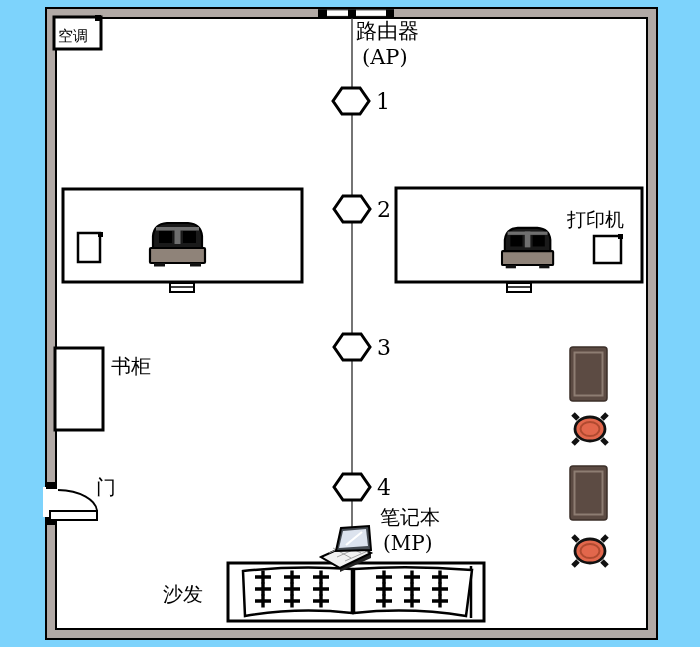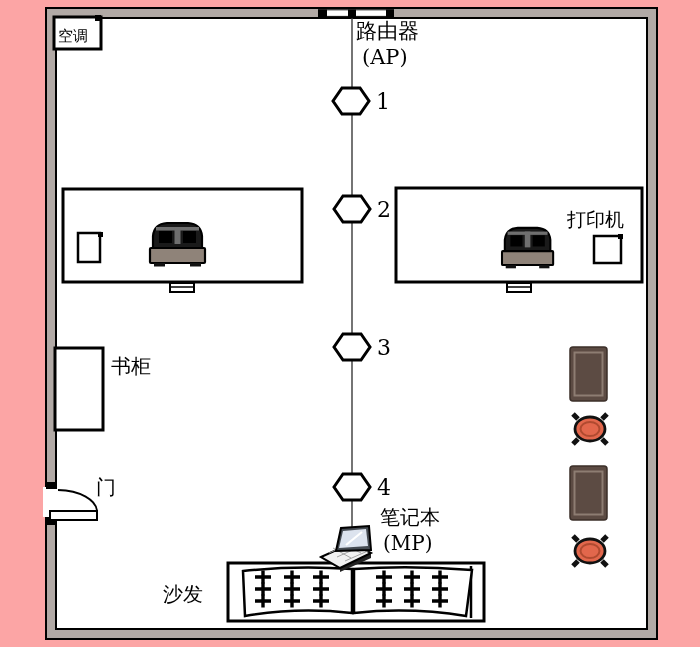--- a/index.html
+++ b/index.html
@@ -1,16 +1,16 @@
 <!DOCTYPE html>
 <html><head>
 <meta charset="utf-8">
 <style>
   html,body{margin:0;padding:0;background:#ffffff;}
-  .canvas{position:relative;width:700px;height:647px;background:#fca5a5;overflow:hidden;}
+  .canvas{position:relative;width:700px;height:647px;background:#7dd3fc;overflow:hidden;}
   svg{display:block;}
   svg text{font-family:"DejaVu Serif","Liberation Serif",serif;fill:#000;}
   .lbl{font-size:20px;}
   .lbl-sm{font-size:15px;}
   .lbl-node{font-size:22px;}
   .lbl-router{font-size:21px;}
   .lbl-printer{font-size:19px;}
 </style>
 </head>
 <body>

